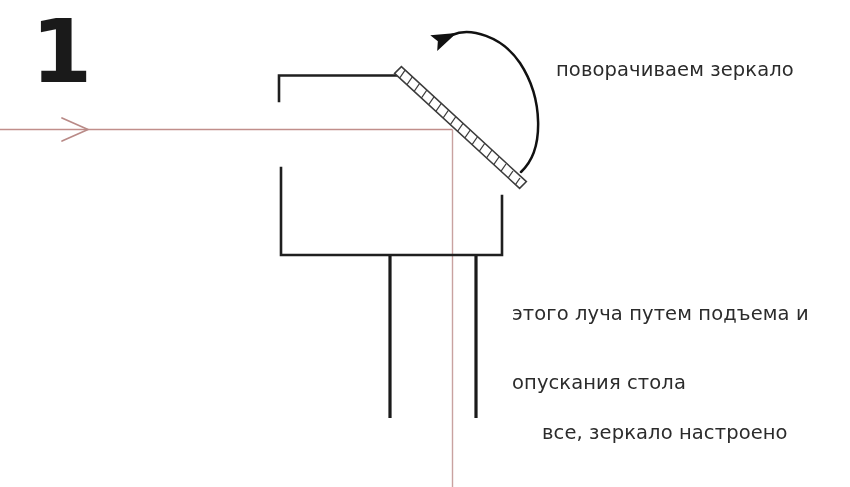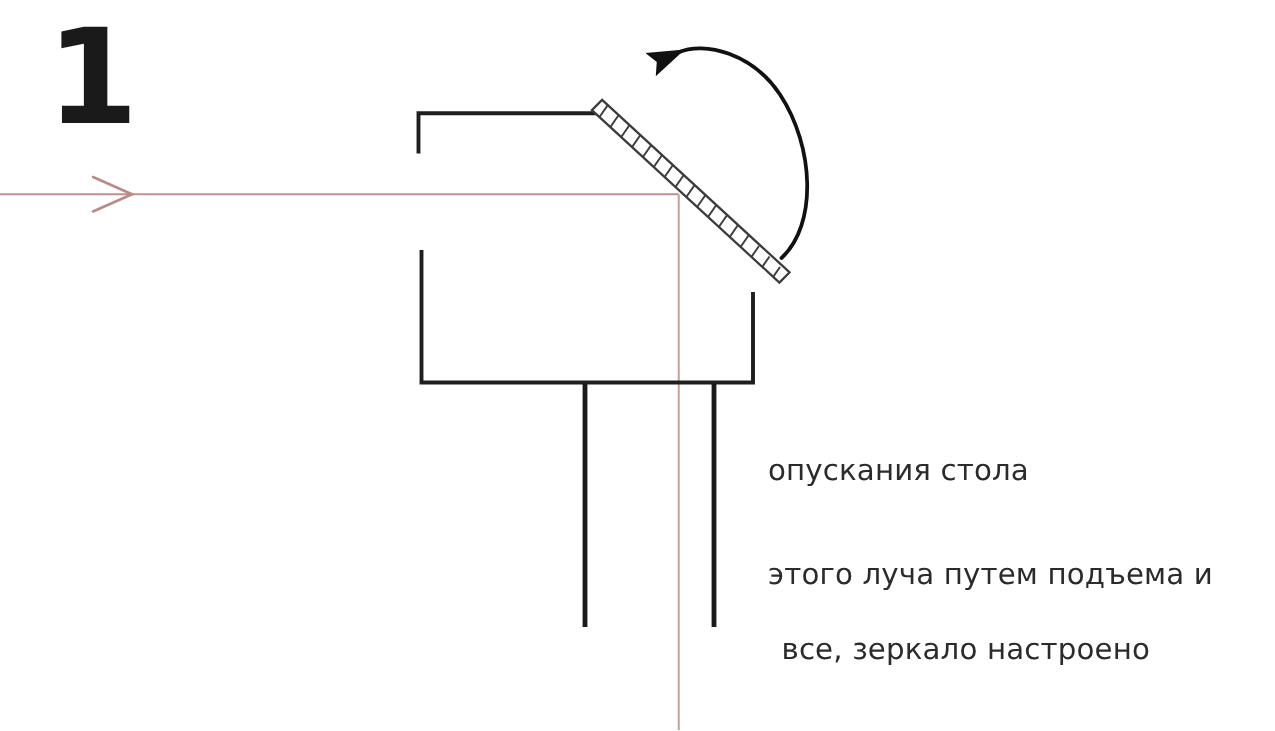--- a/index.html
+++ b/index.html
@@ -37,21 +37,21 @@
   }
   #label-rotate-mirror {
     left: 556px;
     top: 58px;
   }
   #label-check-vertical {
     left: 512px;
     top: 256px;
   }
   #label-done {
-    left: 521px;
+    left: 542px;
     top: 421px;
   }
   .step-number {
     position: absolute;
     left: 31px;
     top: 8px;
     font-family: "DejaVu Sans", "Liberation Sans", sans-serif;
     font-size: 88px;
     font-weight: 700;
     color: #1a1a1a;
@@ -121,22 +121,23 @@
     <g>
       <path d="M 521 172
                C 545 150, 543 98, 520 63
                C 502 36, 470 27, 452 35" fill="none" stroke="#111111" stroke-width="2.5" stroke-linecap="round" marker-end="url(#arc-arrowhead)"></path>
     </g>
 
   </svg>
 
   <div class="step-number">1</div>
 
+  <div class="label" id="label-rotate-mirror">поворачиваем зеркало</div>
 
   <div id="label-check-vertical" class="label">
+    <div>этого луча путем подъема и</div>
     <div>опускания стола</div>
-    <div>этого луча путем подъема и</div>
     
   </div>
 
   <div class="label" id="label-done">все, зеркало настроено</div>
 
 </div>
 
 </body></html>

